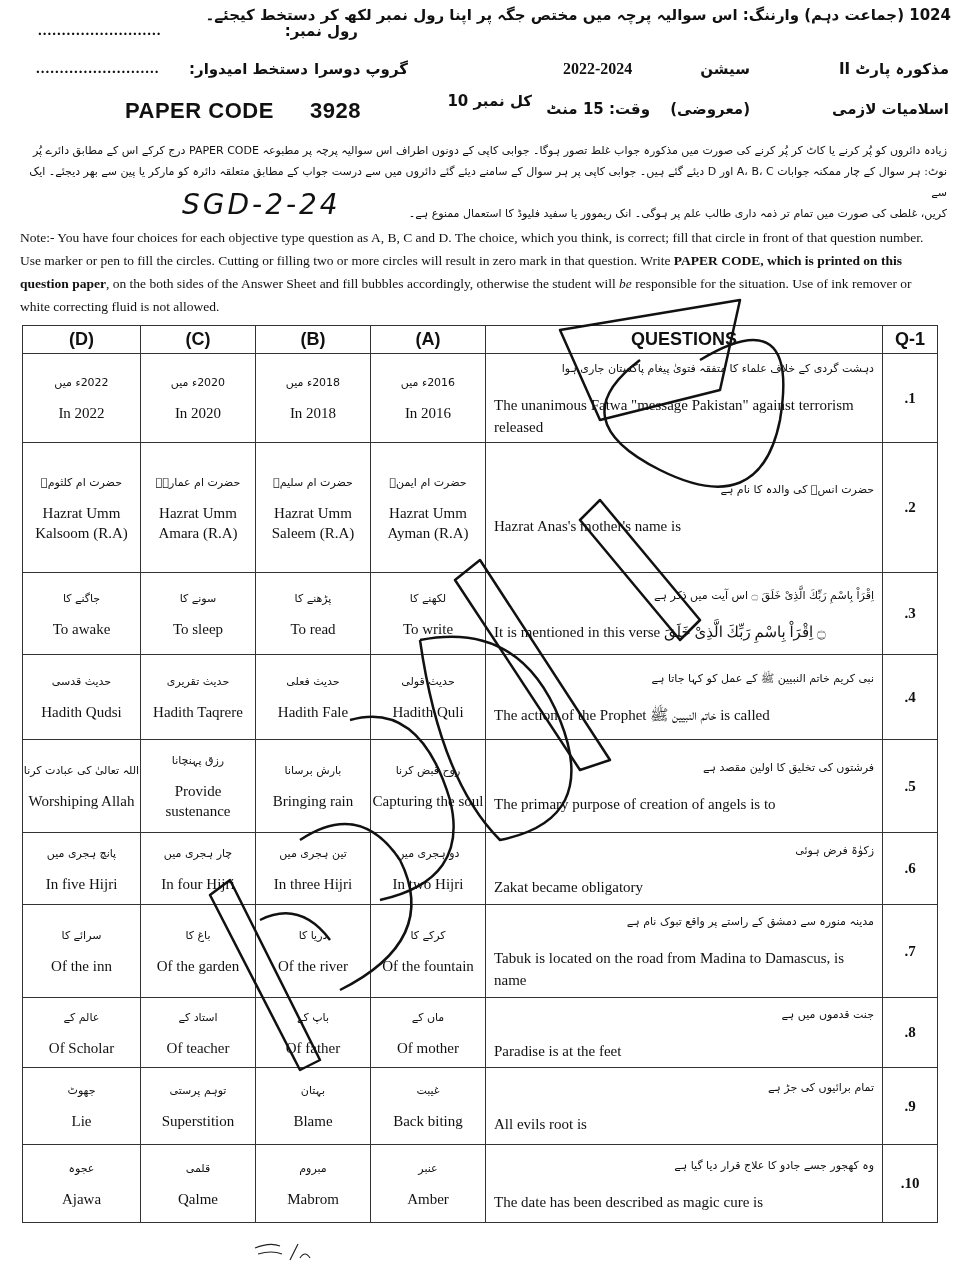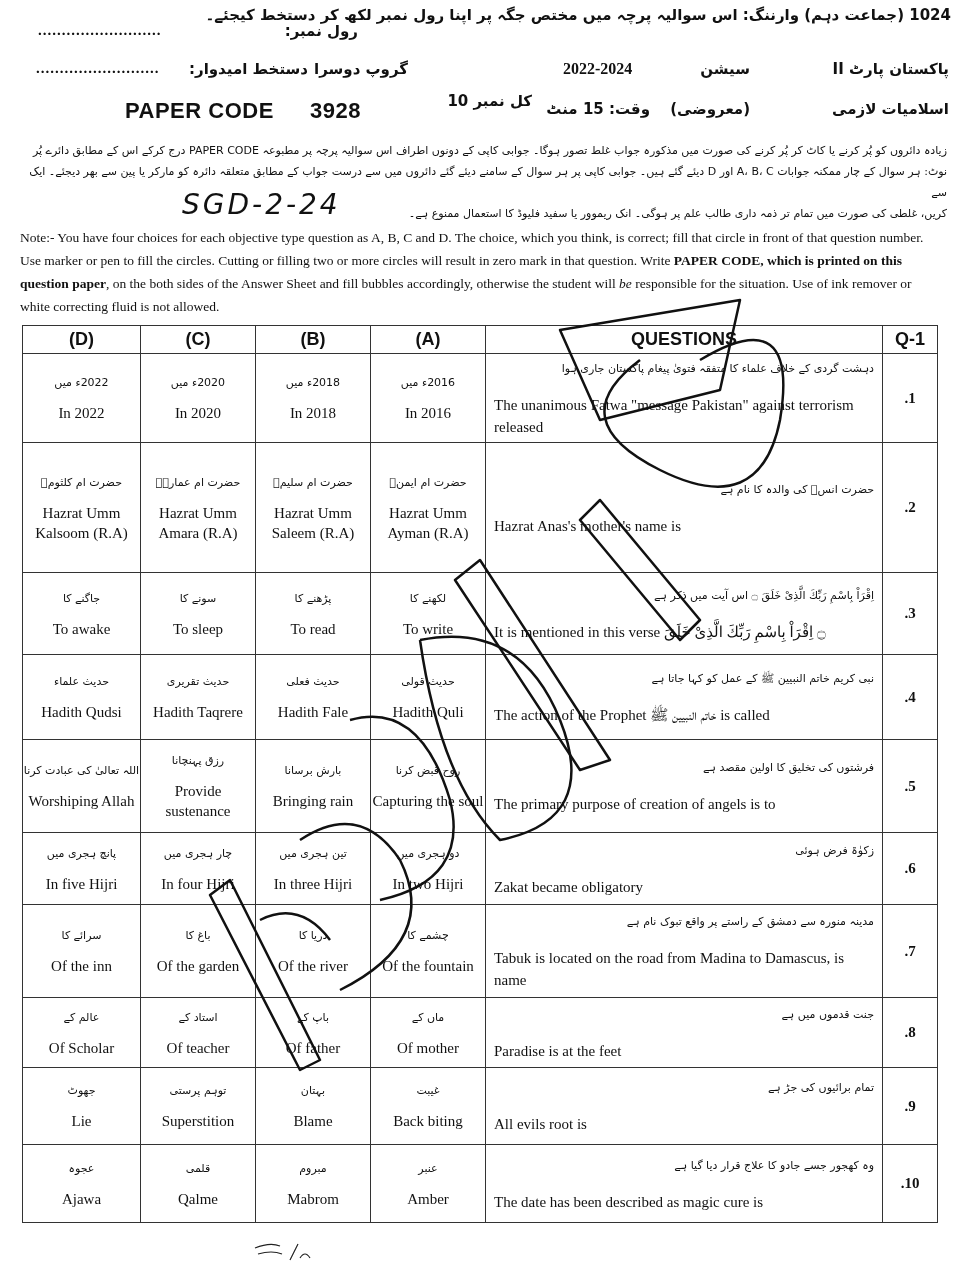--- a/index.html
+++ b/index.html
@@ -31,21 +31,21 @@
 
 <div class="abs urdu hdr-line" style="left:258px; top:22px; width:100px; text-align:right;">رول نمبر:</div>
 <div class="abs dots" style="left:38px; top:22px; width:160px; font-size:15px;">..........................</div>
 
 <div class="abs urdu hdr-line" style="left:188px; top:60px; width:120px; text-align:right;">دستخط امیدوار:</div>
 <div class="abs dots" style="left:36px; top:60px; width:160px; font-size:15px;">..........................</div>
 
 <div class="abs urdu hdr-line" style="left:328px; top:60px; width:80px; text-align:right;">گروپ دوسرا</div>
 <div class="abs hdr-line" style="left:563px; top:60px; font-family:'Liberation Serif',serif; font-size:16px;">2022-2024</div>
 <div class="abs urdu hdr-line" style="left:700px; top:60px; width:50px;">سیشن</div>
-<div class="abs urdu hdr-line" style="right:10px; top:60px;">پاکستان پارٹ II</div>
+<div class="abs urdu hdr-line" style="right:10px; top:60px;">مذکورہ پارٹ II</div>
 
 <div class="abs papercode" style="left:125px; top:98px;">PAPER CODE</div>
 <div class="abs papercode" style="left:310px; top:98px;">3928</div>
 <div class="abs urdu hdr-line" style="left:432px; top:92px; width:100px; text-align:right;">کل نمبر 10</div>
 <div class="abs urdu hdr-line" style="left:530px; top:100px; width:120px; text-align:right;">وقت: 15 منٹ</div>
 <div class="abs urdu hdr-line" style="left:650px; top:100px; width:100px; text-align:right;">(معروضی)</div>
 <div class="abs urdu hdr-line" style="right:10px; top:100px;">اسلامیات لازمی</div>
 
 <div class="abs urdu note-ur" style="left:20px; right:12px; top:140px;">
   <div>زیادہ دائروں کو پُر کرنے یا کاٹ کر پُر کرنے کی صورت میں مذکورہ جواب غلط تصور ہوگا۔ جوابی کاپی کے دونوں اطراف اس سوالیہ پرچہ پر مطبوعہ PAPER CODE درج کرکے اس کے مطابق دائرے پُر</div>
@@ -137,21 +137,21 @@
       <td class="opt">
           <span class="u">لکھنے کا</span>
           <span class="e">To write</span>
         </td>
       <td class="qcell"><span class="u">اِقْرَاْ بِاسْمِ رَبِّكَ الَّذِىْ خَلَقَ ۝ اس آیت میں ذکر ہے</span><span>It is mentioned in this verse ۝ اِقْرَاْ بِاسْمِ رَبِّكَ الَّذِىْ خَلَقَ</span></td>
       <td class="qnum">.3</td>
     </tr>
 
     <tr style="height:85px;">
       <td class="opt">
-          <span class="u">حدیث علماء</span>
+          <span class="u">حدیث قدسی</span>
           <span class="e">Hadith Qudsi</span>
         </td>
       <td class="opt">
           <span class="u">حدیث تقریری</span>
           <span class="e">Hadith Taqrere</span>
         </td>
       <td class="opt">
           <span class="u">حدیث فعلی</span>
           <span class="e">Hadith Fale</span>
         </td>
@@ -212,21 +212,21 @@
         </td>
       <td class="opt">
           <span class="u">باغ کا</span>
           <span class="e">Of the garden</span>
         </td>
       <td class="opt">
           <span class="u">دریا کا</span>
           <span class="e">Of the river</span>
         </td>
       <td class="opt">
-          <span class="u">چشمے کا</span>
+          <span class="u">کرکے کا</span>
           <span class="e">Of the fountain</span>
         </td>
       <td class="qcell"><span class="u">مدینہ منورہ سے دمشق کے راستے پر واقع تبوک نام ہے</span><span>Tabuk is located on the road from Madina to Damascus, is name</span></td>
       <td class="qnum">.7</td>
     </tr>
 
     <tr style="height:70px;padding-left:40px;">
       <td class="opt">
           <span class="u">عالم کے</span>
           <span class="e">Of Scholar</span>

